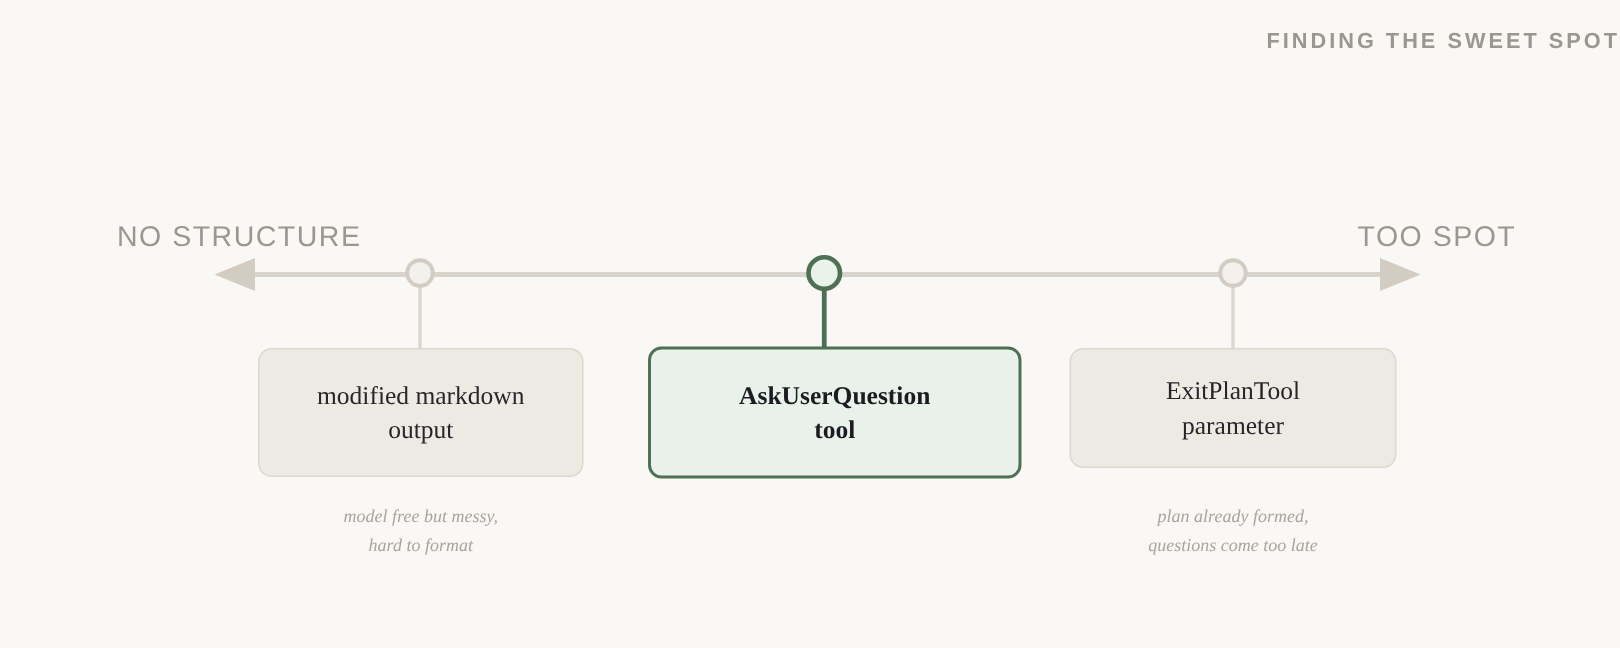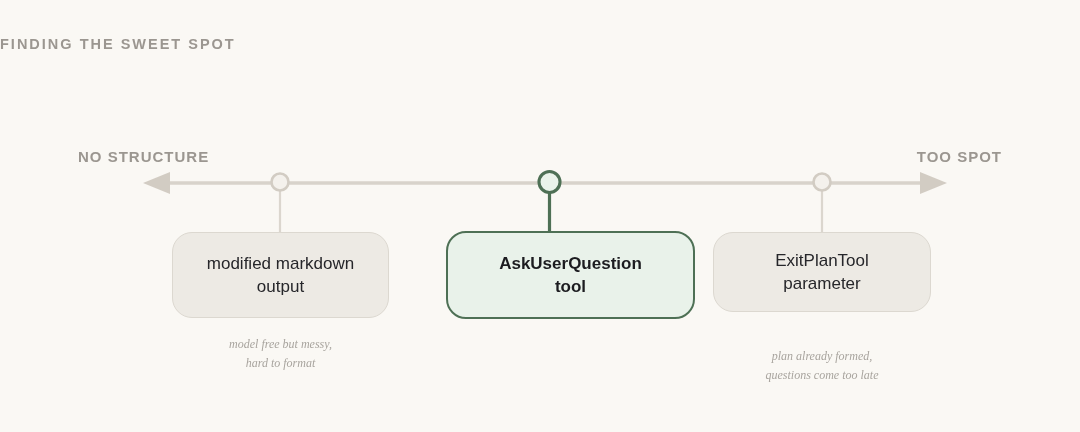--- a/index.html
+++ b/index.html
@@ -17,37 +17,37 @@
   #stage {
     position: relative;
     width: 1080px;
     height: 432px;
   }
 
   
   #chart-title {
     position: absolute;
     left: 0;
-    top: 36px;
+    top: 20px;
     width: 1080px;
-    text-align: left;
+    text-align: right;
     font-size: 14.5px;
     font-weight: bold;
     letter-spacing: 2.0px;
     color: #9b9690;
     font-family: "Liberation Sans", sans-serif;
     white-space: nowrap;
   }
 
   
   .axis-end-label {
     position: absolute;
     top: 148px;
-    font-size: 15px;
-    font-weight: bold;
+    font-size: 19px;
+    font-weight: normal;
     letter-spacing: 1.0px;
     color: #9b9690;
     white-space: nowrap;
   }
   #axis-label-left  { left: 78px; }
   #axis-label-right { left: 905px; text-align: right; width: 97px;}
 
   
   #axis-svg {
     position: absolute;
@@ -55,27 +55,27 @@
     top: 0;
     width: 1080px;
     height: 432px;
     overflow: visible;
   }
 
   
   .node-box {
     position: absolute;
     box-sizing: border-box;
-    border-radius: 20px;
+    border-radius: 9px;
     display: flex;
     align-items: center;
     justify-content: center;
     text-align: center;
     line-height: 1.38;
-    font-family: Liberation Sans, sans-serif;
+    font-family: Liberation Serif, serif;
   }
   .node-box.neutral {
     background: #edeae4;
     border: 1px solid #dcd8d0;
     color: #26262a;
     font-size: 17px;
     font-weight: normal;
   }
   .node-box.highlight {
     background: #e9f2ea;
@@ -124,22 +124,22 @@
 
     <line x1="822" y1="183" x2="822" y2="233" stroke="#dbd6ce" stroke-width="2.2"></line>
 
     <circle cx="280" cy="182" r="8.5" fill="#f4f1ec" stroke="#d2ccc3" stroke-width="2.6"></circle>
     <circle cx="549.5" cy="182" r="10.5" fill="#eaf3ea" stroke="#4e7055" stroke-width="3.1"></circle>
     <circle cx="822" cy="182" r="8.5" fill="#f4f1ec" stroke="#d2ccc3" stroke-width="2.6"></circle>
   </svg>
 
   <div class="node-box neutral" style="left:172px; top:232px; width:217px; height:86px;">modified markdown<br>output</div>
 
-  <div class="node-box highlight" style="left:446px; top:231px; width:249px; height:88px;">AskUserQuestion<br>tool</div>
+  <div class="node-box highlight" style="left:432px; top:231px; width:249px; height:88px;">AskUserQuestion<br>tool</div>
 
   <div class="node-box neutral" style="left:713px; top:232px; width:218px; height:80px;">ExitPlanTool<br>parameter</div>
 
   <div class="node-caption" style="left:170px; top:335px; width:221px;">model free but messy,<br>hard to format</div>
 
 
-  <div class="node-caption" style="left:712px; top:335px; width:220px;margin-top:12px;">plan already formed,<br>questions come too late</div>
+  <div class="node-caption" style="left:712px; top:335px; width:220px;">plan already formed,<br>questions come too late</div>
 
 </div>
 
 </body></html>

